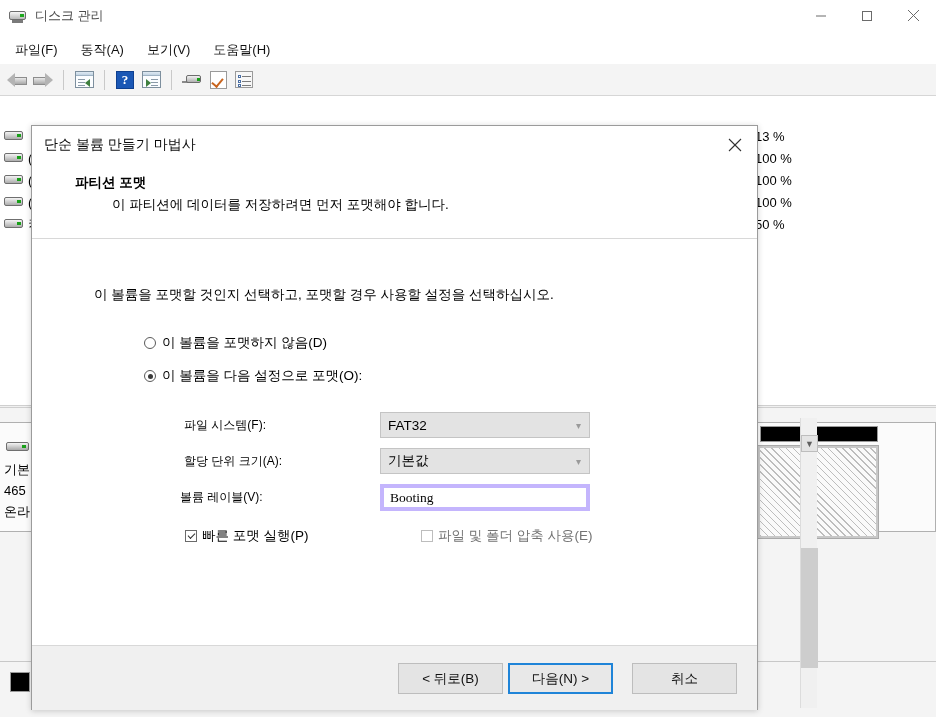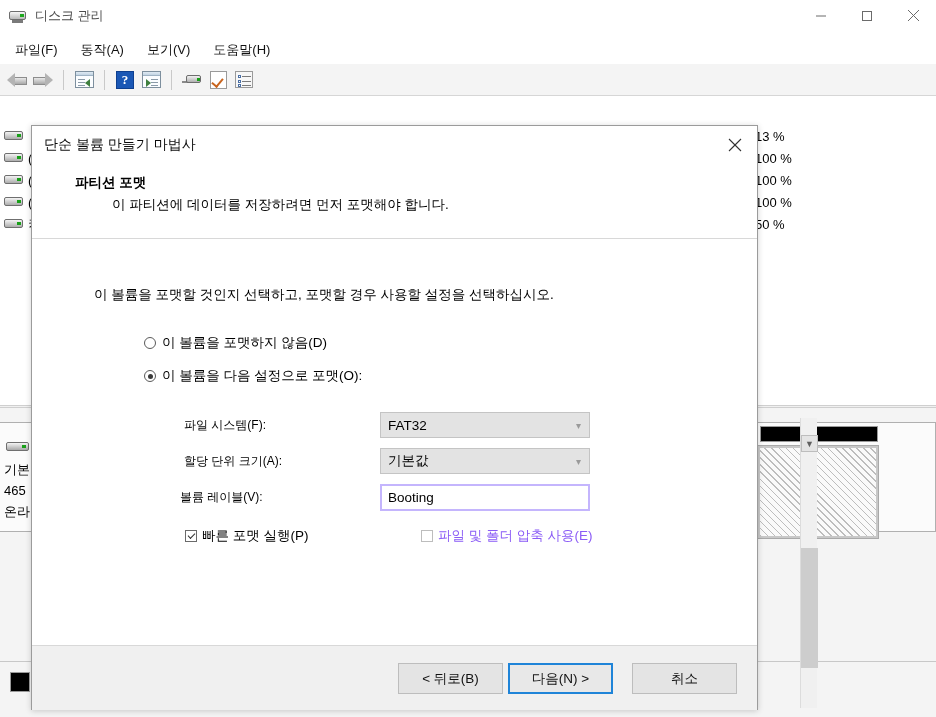--- a/index.html
+++ b/index.html
@@ -161,29 +161,29 @@
 
   .field-label { position:absolute; font-size:12px; white-space:nowrap; }
   .combo {
     position:absolute; left:348px; width:210px; height:26px;
     background:#e3e3e3; border:1px solid #c4c4c4;
     display:flex; align-items:center; font-size:13.5px; padding-left:7px;
   }
   .combo .caret { position:absolute; right:8px; top:7px; color:#9a9a9a; font-size:10px; }
   .textbox {
     position:absolute; left:348px; width:210px; height:27px;
-    background:#fff; border:2px solid #c4b5fd;
-    display:flex; align-items:center; font-size:13.5px; padding-left:6px;
+    background:#fff; border:4px solid #c4b5fd;
+    display:flex; align-items:center; font-size:13.5px; padding-left:6px;font-family:Liberation Serif, serif;
   }
   .cbrow { position:absolute; display:flex; align-items:center; font-size:13.5px; }
   .cbox { width:12px; height:12px; border:1px solid #6a6a6a; background:#fff;
           position:relative; flex:0 0 auto; margin-right:5px; }
   .cbox.on::after { content:""; position:absolute; left:2px; top:2px; width:6px; height:3px;
                     border:solid #303030; border-width:0 0 1.6px 1.6px; transform:rotate(-45deg); }
-  .cbrow.disabled { color:#8b5cf6; }
+  .cbrow.disabled { color:#737373; }
   .cbrow.disabled .cbox { border-color:#bdbdbd; }
 
   .dlg-footer { position:absolute; left:0; top:520px; width:725px; height:64px; background:#f0f0f0; }
   .btn {
     position:absolute; top:17px; height:31px; width:105px;
     background:#e4e4e4; border:1px solid #bdbdbd; font-size:13.5px;
     display:flex; align-items:center; justify-content:center; color:#111;
   }
   .btn.primary { border:2px solid #1f84d8; background:#e8e8e8; }
 </style>

